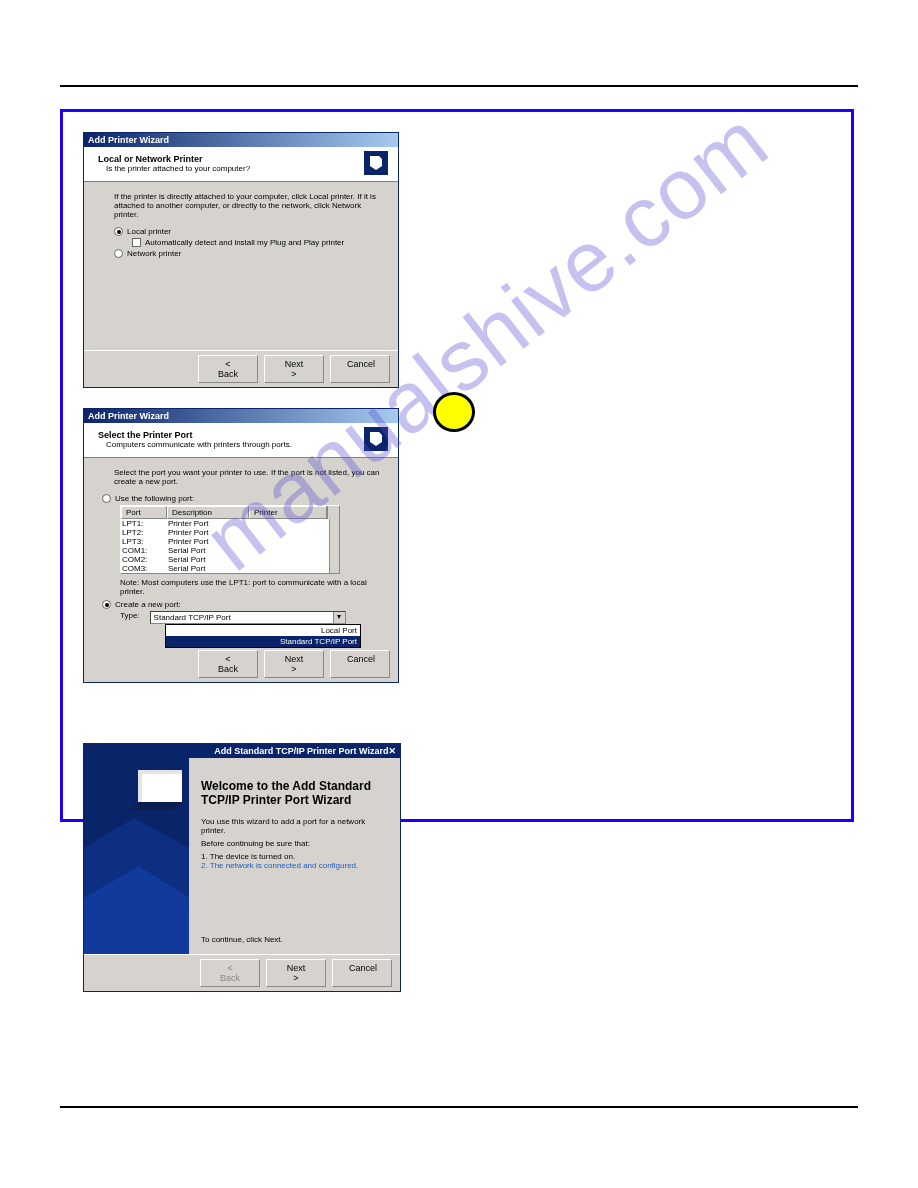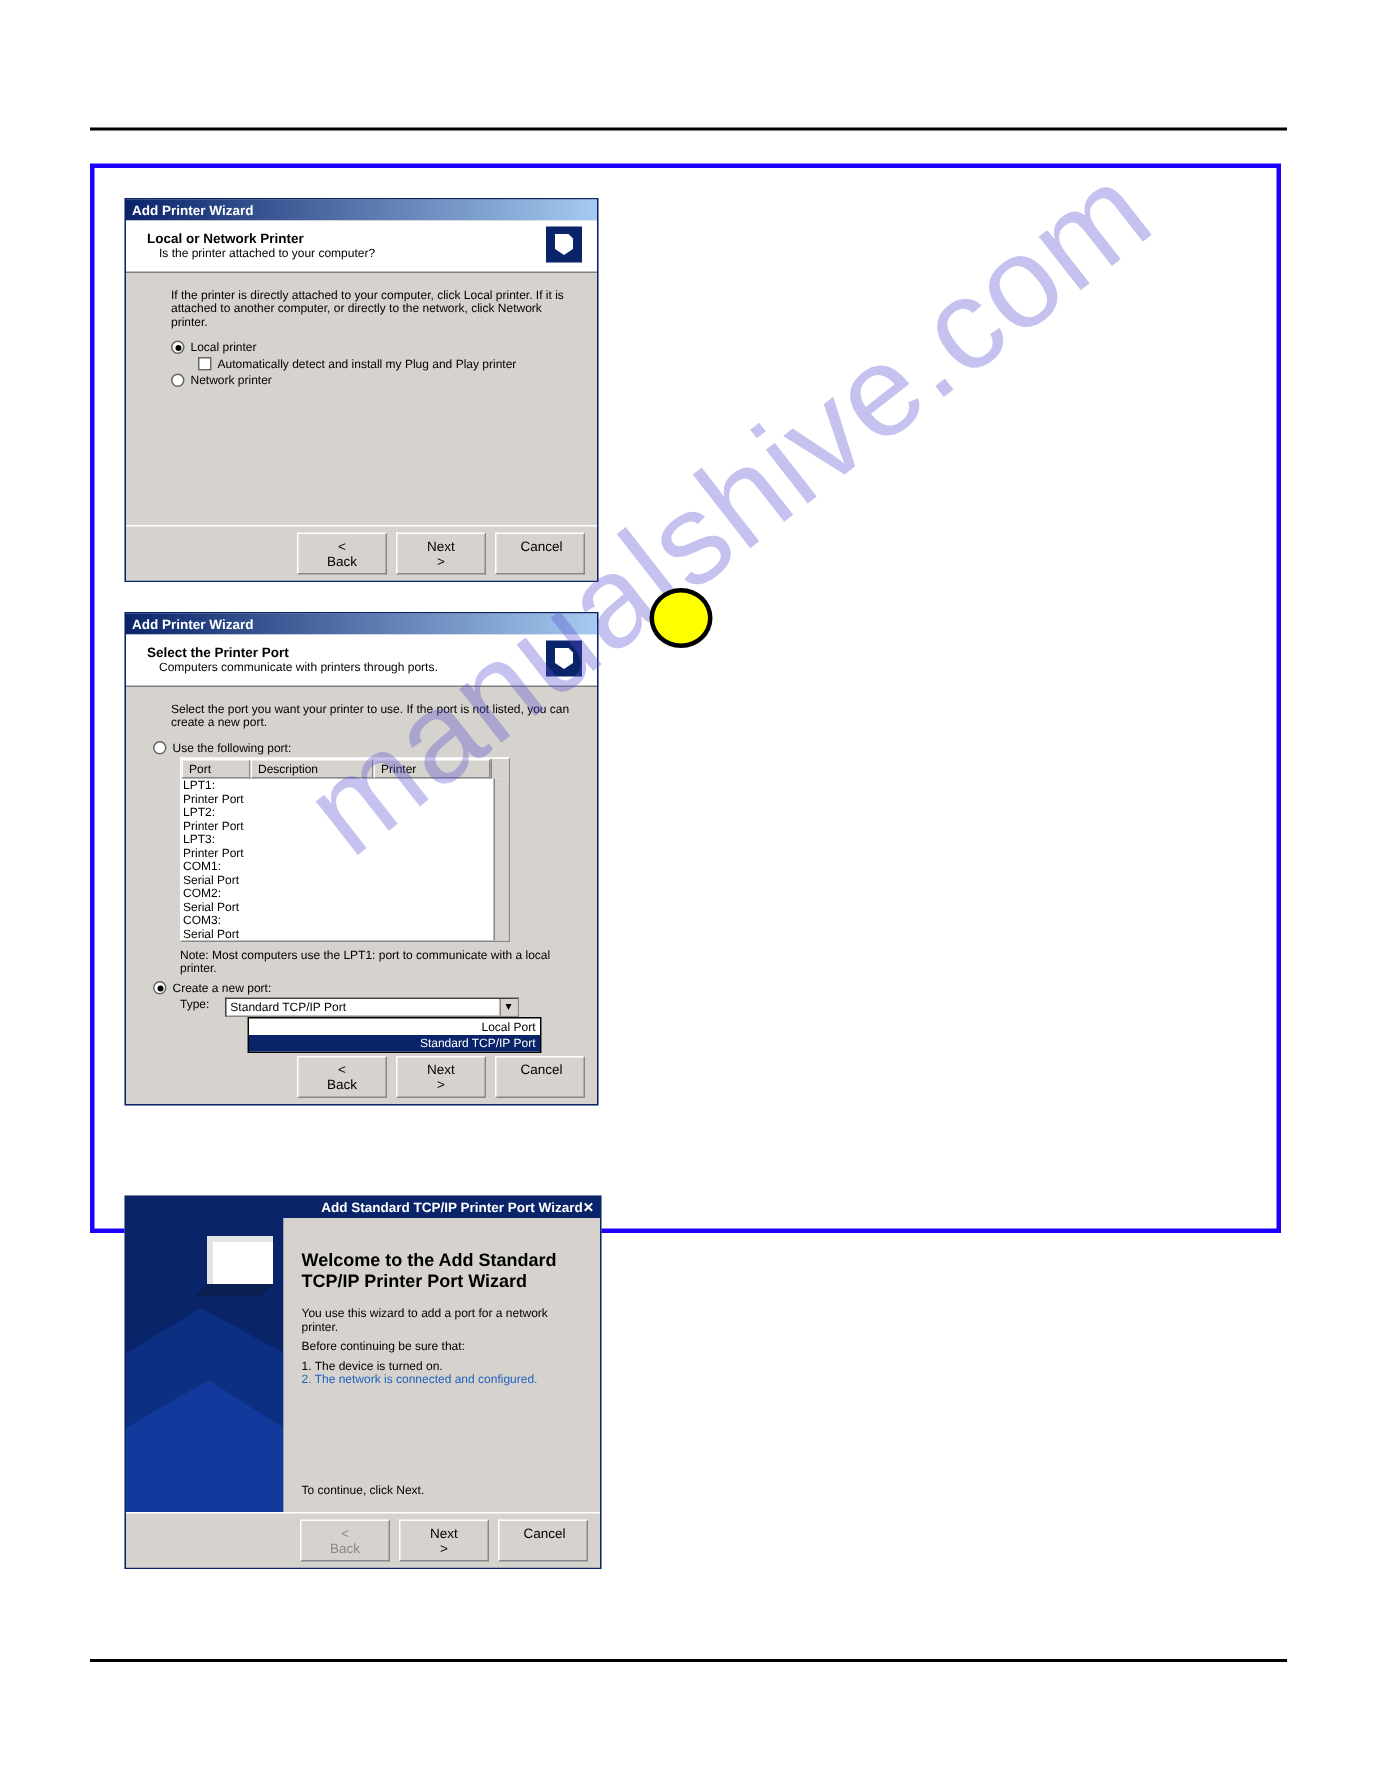--- a/index.html
+++ b/index.html
@@ -24,21 +24,21 @@
   .radio,.chk { width:9px; height:9px; border:1px solid #666; background:#fff; display:inline-flex; align-items:center; justify-content:center; }
   .radio { border-radius:50%; }
   .radio.sel::after { content:""; width:4px; height:4px; border-radius:50%; background:#000; }
   .indent { padding-left:18px; }
   .button-row { border-top: 1px solid #fff; background: #d6d3ce; padding: 4px 8px; display:flex; justify-content:flex-end; gap:6px; }
   .btn { font-size: 9px; width:60px; text-align:center; padding: 3px 16px; border: 1px solid #888; border-top-color:#fff; border-left-color:#fff; background:#d6d3ce; cursor: default; }
   .btn.disabled { color:#888; }
   .port-table { width: 220px; border:1px solid #888; border-top-color:#fff; border-left-color:#fff; background:#fff; font-size:8px; margin-left:6px; }
   .port-table .th-row { display:flex; background:#d6d3ce; }
   .port-table .th { border:1px solid #888; border-top-color:#fff; border-left-color:#fff; padding:1px 4px; }
-  .port-table .row { display:flex; padding:0 1px;flex-direction:column; }
+  .port-table .row { display:flex; padding:0 1px; }
   .c1 { width:46px; } .c2 { width:82px; } .c3 { flex:1; }
   .scroll-stub { width:10px; background:#d6d3ce; border-left:1px solid #888; position:relative; }
   .port-table .body-wrap { display:flex; }
   .port-table .body-rows { flex:1; }
   .combo { display:inline-block; width: 196px; background:#fff; border:1px solid #888; border-top-color:#404040; border-left-color:#404040; font-size:8px; padding:1px 3px; position:relative; }
   .combo .arrow { position:absolute; right:0; top:0; bottom:0; width:12px; background:#d6d3ce; border-left:1px solid #888; text-align:center; line-height:10px; }
   .combo-list { width:196px; border:1px solid #000; background:#fff; font-size:8px; margin-left: 51px; }
   .combo-list .li { padding:1px 3px;text-align:right; }
   .combo-list .li.sel { background:#0a246a; color:#fff; }
   .tcpip { width:318px; }

